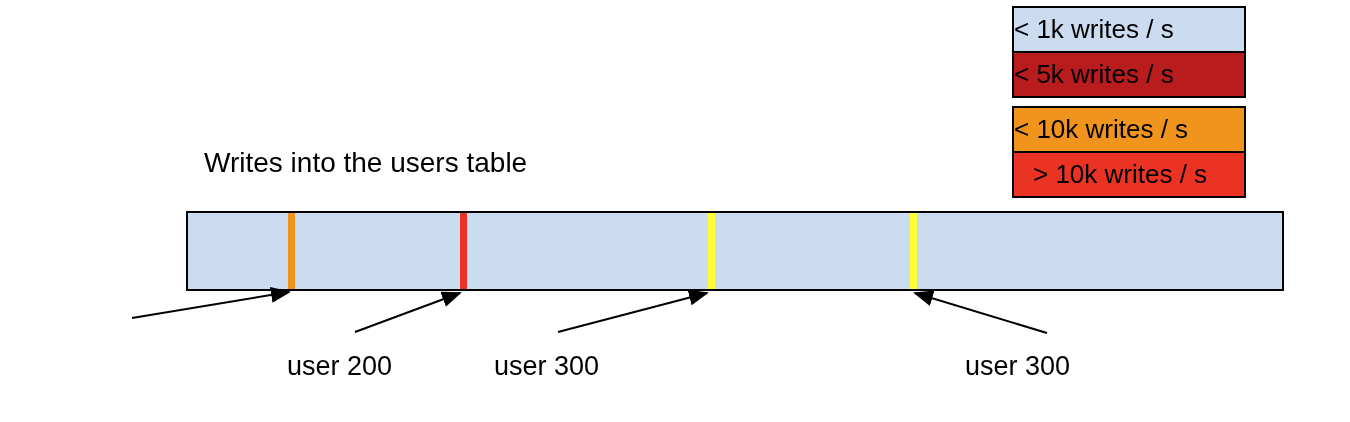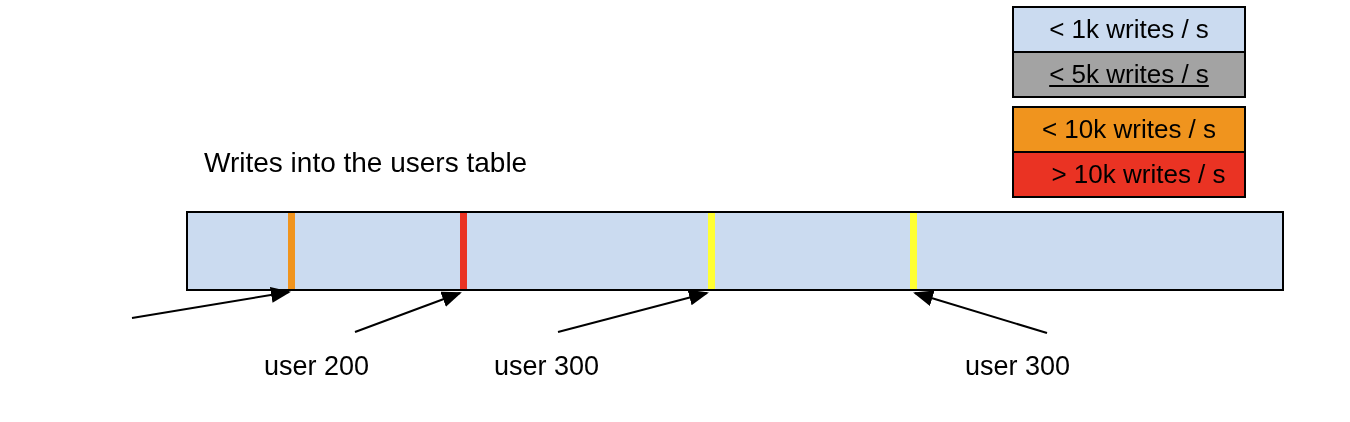--- a/index.html
+++ b/index.html
@@ -32,21 +32,21 @@
     width: 234px;
   }
   .legend-row {
     box-sizing: border-box;
     width: 234px;
     height: 47px;
     border: 2px solid #000000;
     margin-top: -2px;
     display: flex;
     align-items: center;
-    justify-content: center;
+    justify-content: flex-start;
     font-size: 26px;
     white-space: nowrap;
   }
   .legend-row:first-child { margin-top: 0; }
   
   .users-bar {
     position: absolute;
     box-sizing: border-box;
     left: 186px;
     top: 211px;
@@ -73,36 +73,36 @@
     height: 422px;
     pointer-events: none;
   }
   
   .user-label {
     position: absolute;
     font-size: 27px;
     white-space: nowrap;
   }
   .user-label-1 { left: 52px;  top: 334px; }
-  .user-label-2 { left: 264px; top: 351px; }
+  .user-label-2 { left: 287px; top: 351px; }
   .user-label-3 { left: 494px; top: 351px; }
   .user-label-4 { left: 965px; top: 351px; }
 </style>
 </head>
 <body>
 
 <div class="canvas">
 
   <div class="title">Writes into the users table</div>
 
   <div class="legend">
     <div class="legend-row" style="background-color: rgb(203, 219, 240);">
       <span>&lt; 1k writes / s</span>
     </div>
-    <div class="legend-row" style="background-color: #a3a3a3; text-decoration: underline;">
+    <div class="legend-row" style="background-color: #b91c1c;">
       <span>&lt; 5k writes / s</span>
     </div>
     <div class="legend-row" style="background-color: rgb(240, 148, 30); margin-top: 8px;">
       <span>&lt; 10k writes / s</span>
     </div>
     <div class="legend-row" style="background-color: rgb(234, 51, 35); padding-left: 19px;">
       <span>&gt; 10k writes / s</span>
     </div>
   </div>
 

